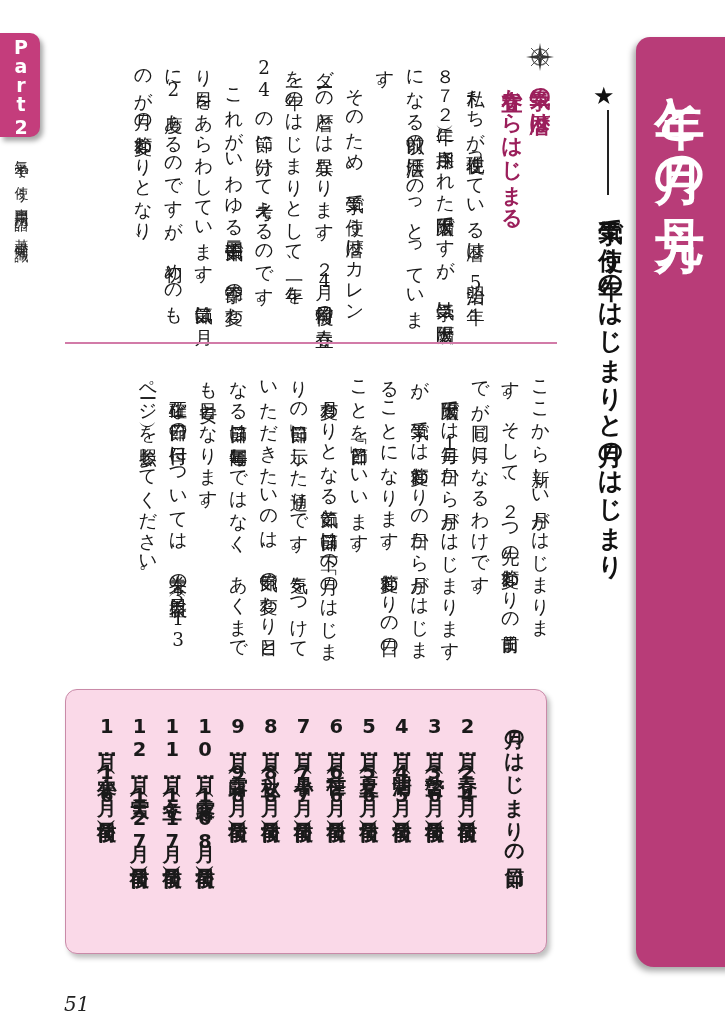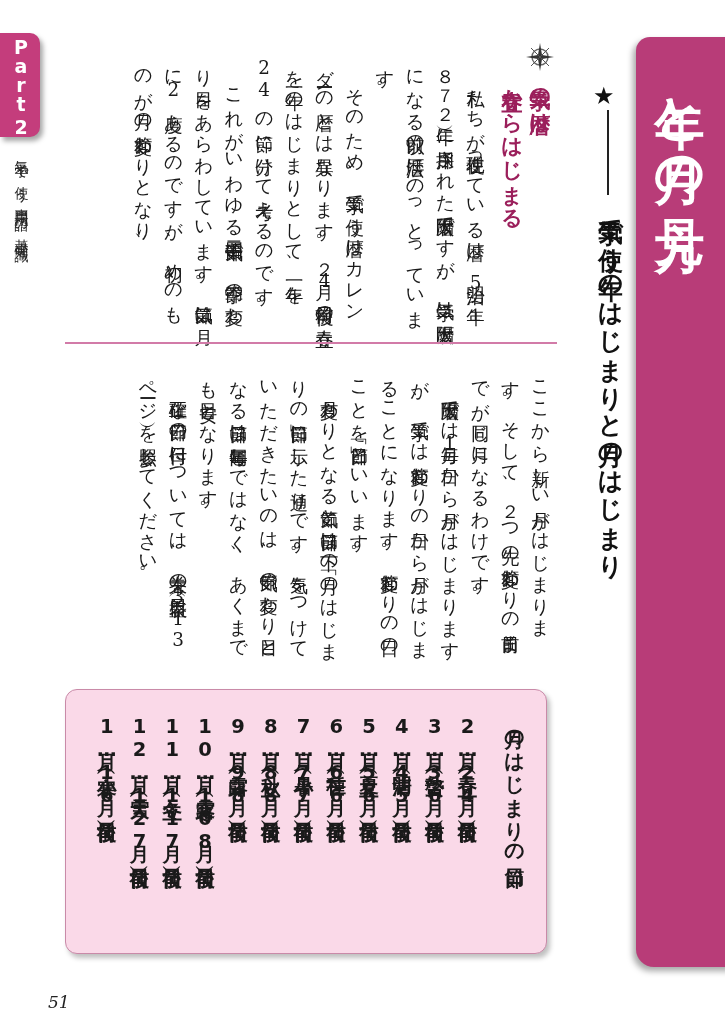--- a/index.html
+++ b/index.html
@@ -76,22 +76,22 @@
     font-family: "DejaVu Sans", sans-serif; font-weight: bold; font-size: 19px; color: #fff; line-height: 19px;
     text-align: center;
   }
   .part-text span { display: block; }
   .part-subtitle {
     position: absolute; left: 12px; top: 150px; width: 20px;
     font-family: "DejaVu Sans", sans-serif; font-size: 14px; line-height: 20px; letter-spacing: 3px; color: #222;
   }
 
   .page-num {
-    position: absolute; left: 48px; top: 992px;
-    font-family: "DejaVu Serif", serif; font-style: italic; font-size: 17px; color: #222;
+    position: absolute; left: 64px; top: 992px;
+    font-family: "DejaVu Serif", serif; font-style: italic; font-size: 20px; color: #222;
   }
 </style>
 </head>
 <body>
 
 <div class="part-tab"></div>
 <div class="part-text">
   <span>P</span>
   <span>a</span>
   <span>r</span>

